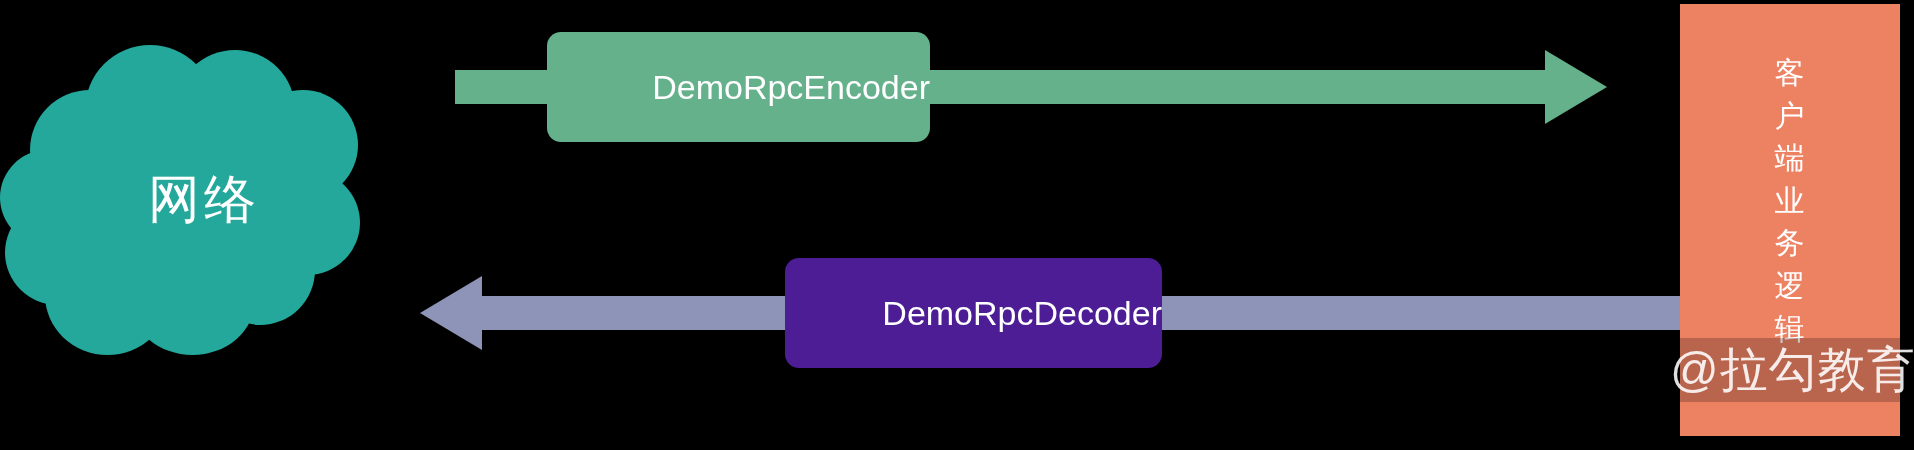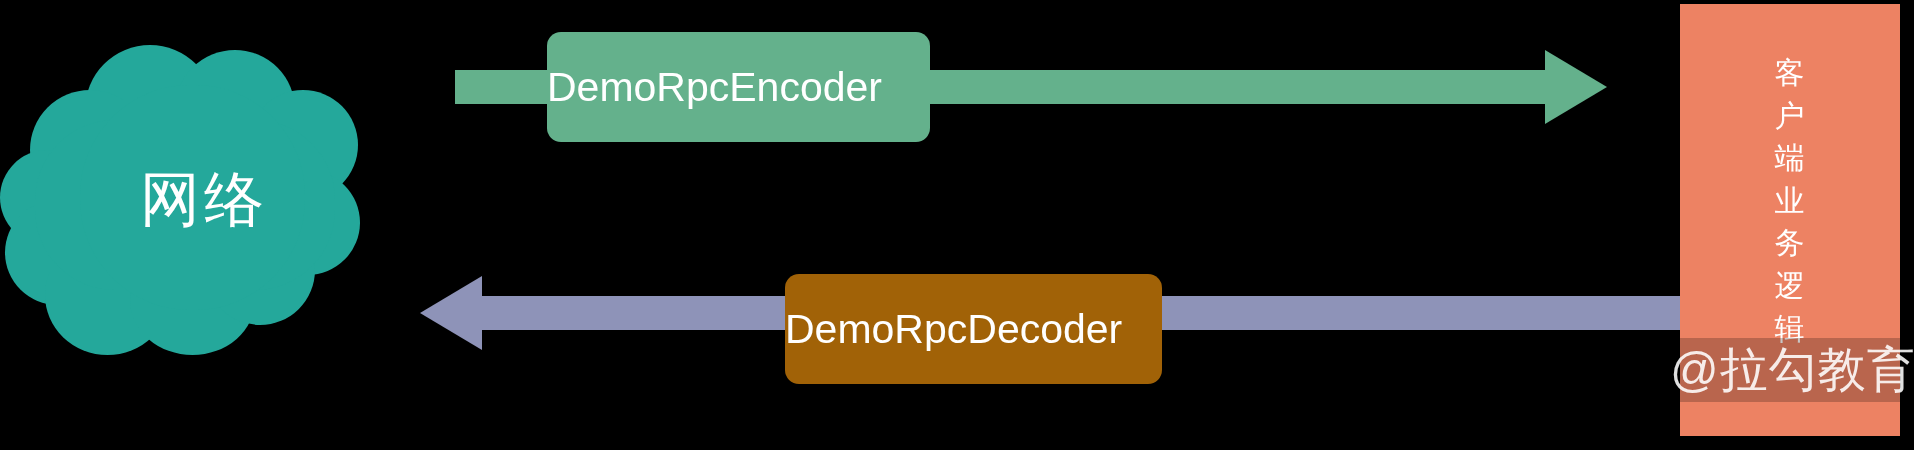--- a/index.html
+++ b/index.html
@@ -32,21 +32,21 @@
   .cloud-label {
     position: absolute;
     left: 0;
     top: 0;
     width: 400px;
     height: 310px;
     display: flex;
     align-items: center;
     justify-content: center;
     color: #ffffff;
-    font-size: 60px;
+    font-size: 52px;
     letter-spacing: 4px;
     z-index: 5;
     padding-left: 8px;
     box-sizing: border-box;
   }
 
   
   .arrow-shaft {
     position: absolute;
     height: 34px;
@@ -68,29 +68,29 @@
     border-top: 37px solid transparent;
     border-bottom: 37px solid transparent;
     border-right: 62px solid #8E93B8;
   }
 
   
   .node {
     position: absolute;
     display: flex;
     align-items: center;
-    justify-content: flex-start;
+    justify-content: flex-end;
     border-radius: 14px;
     color: #ffffff;
-    font-size: 41px;
+    font-size: 34px;
     white-space: nowrap;
     box-sizing: border-box;
   }
   .node-green { background: #64B18C; }
-  .node-purple { background: #a16207; margin-top: 16px; }
+  .node-purple { background: #4c1d95; }
 
   
   .panel-orange {
     position: absolute;
     left: 1680px;
     top: 4px;
     width: 220px;
     height: 432px;
     background: #ED8263;
     overflow: hidden;

